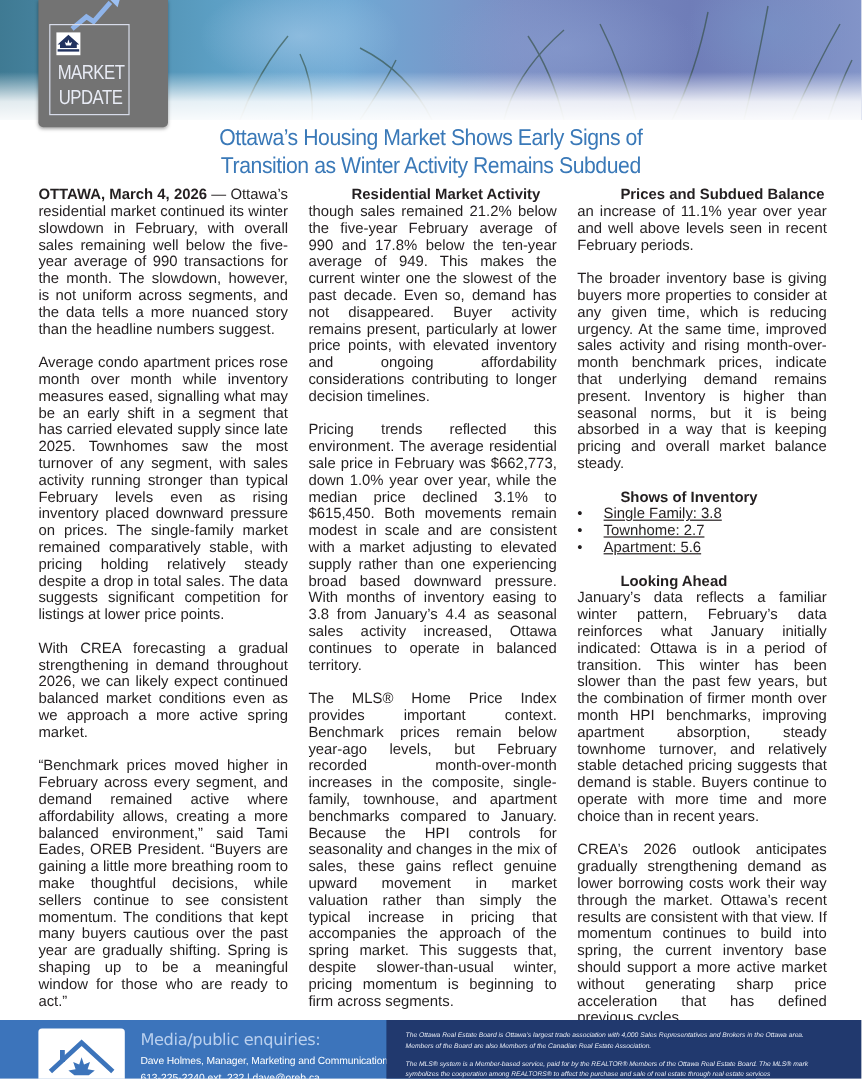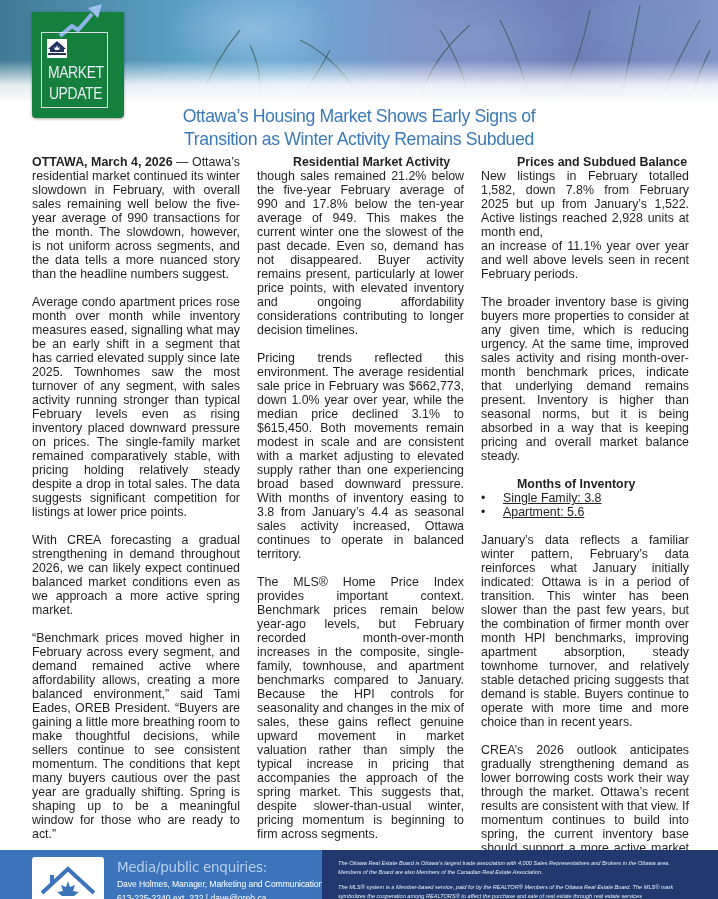--- a/index.html
+++ b/index.html
@@ -16,22 +16,22 @@
         radial-gradient(ellipse 160px 70px at 470px 40px, rgba(140,160,210,0.5), transparent 70%),
         radial-gradient(ellipse 100px 60px at 640px 25px, rgba(120,150,200,0.5), transparent 70%),
         linear-gradient(90deg, #3f7a93 0%, #5c9fc4 25%, #6fa9d4 40%, #7c8fc4 60%, #6f7db8 80%, #8294c8 100%);
     }
     .banner::after {
       content: ""; position: absolute; left: 0; right: 0; top: 60px; height: 45px;
       background: linear-gradient(180deg, rgba(255,255,255,0) 0%, rgba(255,255,255,0.85) 55%, #ffffff 100%);
     }
     .grass { position: absolute; left: 0; top: 0; width: 718px; height: 100px; }
     .logo-badge {
-      position: absolute; left: 32px; top: 12px; width: 92px; height: 106px;
-      background: #15803d; border-radius: 0 0 4px 4px;
+      position: absolute; left: 32px; top: 0; width: 108px; height: 106px;
+      background: #737373; border-radius: 0 0 4px 4px;
       box-shadow: 0 1px 3px rgba(0,0,0,0.35); z-index: 2;
     }
     .logo-inner {
       position: absolute; left: 9px; top: 20px; width: 67px; height: 76px;
       border: 1.5px solid #d8dcea; box-sizing: border-box;
     }
     .logo-house {
       position: absolute; left: 5px; top: 6px; width: 20px; height: 19px; background: #fff;
     }
     .logo-word {
@@ -140,28 +140,29 @@
 
 <div class="col col2">
   <h3>Residential Market Activity</h3>
   <p>though sales remained 21.2% below the five-year February average of 990 and 17.8% below the ten-year average of 949. This makes the current winter one the slowest of the past decade. Even so, demand has not disappeared. Buyer activity remains present, particularly at lower price points, with elevated inventory and ongoing affordability considerations contributing to longer decision timelines.</p>
   <p>Pricing trends reflected this environment. The average residential sale price in February was $662,773, down 1.0% year over year, while the median price declined 3.1% to $615,450. Both movements remain modest in scale and are consistent with a market adjusting to elevated supply rather than one experiencing broad based downward pressure. With months of inventory easing to 3.8 from January’s 4.4 as seasonal sales activity increased, Ottawa continues to operate in balanced territory.</p>
   <p>The MLS® Home Price Index provides important context. Benchmark prices remain below year-ago levels, but February recorded month-over-month increases in the composite, single-family, townhouse, and apartment benchmarks compared to January. Because the HPI controls for seasonality and changes in the mix of sales, these gains reflect genuine upward movement in market valuation rather than simply the typical increase in pricing that accompanies the approach of the spring market. This suggests that, despite slower-than-usual winter, pricing momentum is beginning to firm across segments.</p>
 </div>
 
 <div class="col col3">
   <h3>Prices and Subdued Balance</h3>
-  <p style="margin-bottom:0">New listings in February totalled 1,582, down 7.8% from February 2025 but up from January’s 1,522. Active listings reached 2,928 units at month end,</p>
   <p>an increase of 11.1% year over year and well above levels seen in recent February periods.</p>
   <p>The broader inventory base is giving buyers more properties to consider at any given time, which is reducing urgency. At the same time, improved sales activity and rising month-over-month benchmark prices, indicate that underlying demand remains present. Inventory is higher than seasonal norms, but it is being absorbed in a way that is keeping pricing and overall market balance steady.</p>
-  <h3>Months of Inventory</h3>
+  <h3>Shows of Inventory</h3>
   <ul class="bullets">
     <li>Single Family: 3.8</li>
+    <li>Townhome: 2.7</li>
     <li>Apartment: 5.6</li>
   </ul>
+  <h3>Looking Ahead</h3>
   <p>January’s data reflects a familiar winter pattern, February’s data reinforces what January initially indicated: Ottawa is in a period of transition. This winter has been slower than the past few years, but the combination of firmer month over month HPI benchmarks, improving apartment absorption, steady townhome turnover, and relatively stable detached pricing suggests that demand is stable. Buyers continue to operate with more time and more choice than in recent years.</p>
   <p>CREA’s 2026 outlook anticipates gradually strengthening demand as lower borrowing costs work their way through the market. Ottawa’s recent results are consistent with that view. If momentum continues to build into spring, the current inventory base should support a more active market without generating sharp price acceleration that has defined previous cycles.</p>
 </div>
 
 <div class="footer">
   <div class="footer-logo">
     <svg viewBox="0 0 72 50" width="72" height="50">
       <polyline points="10,36 36,12 62,36" stroke="#3c74bb" stroke-width="4" fill="none"></polyline>
       <rect x="18" y="18" width="4" height="10" fill="#3c74bb"></rect>
       <polygon points="36,24 38,30 43,28 41,34 47,35 42,39 30,39 25,35 31,34 29,28 34,30" fill="#3c74bb"></polygon>

